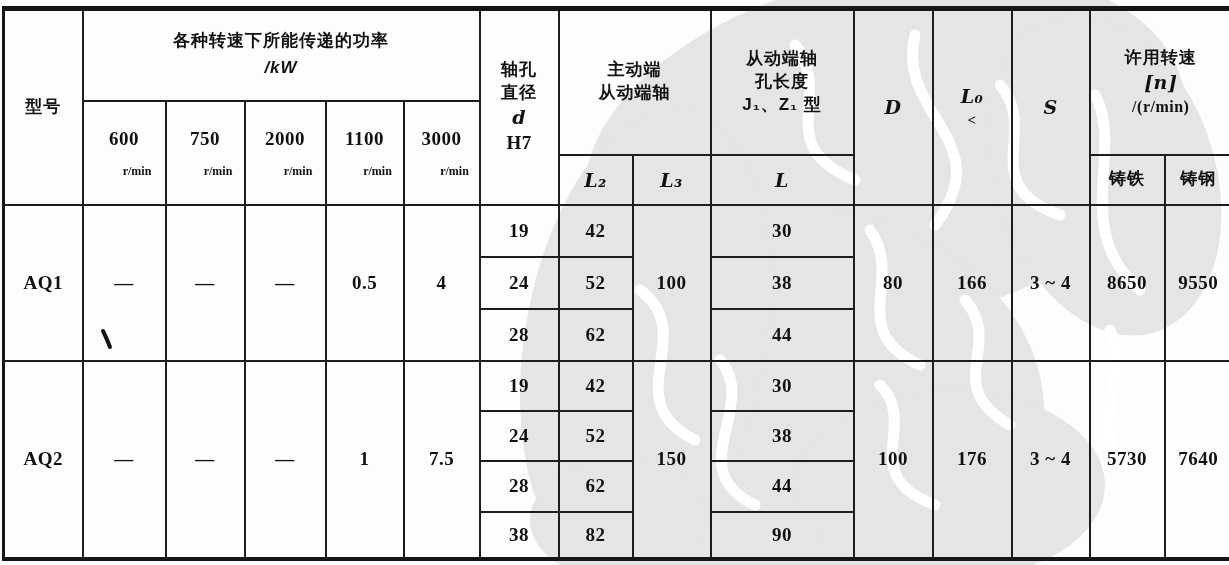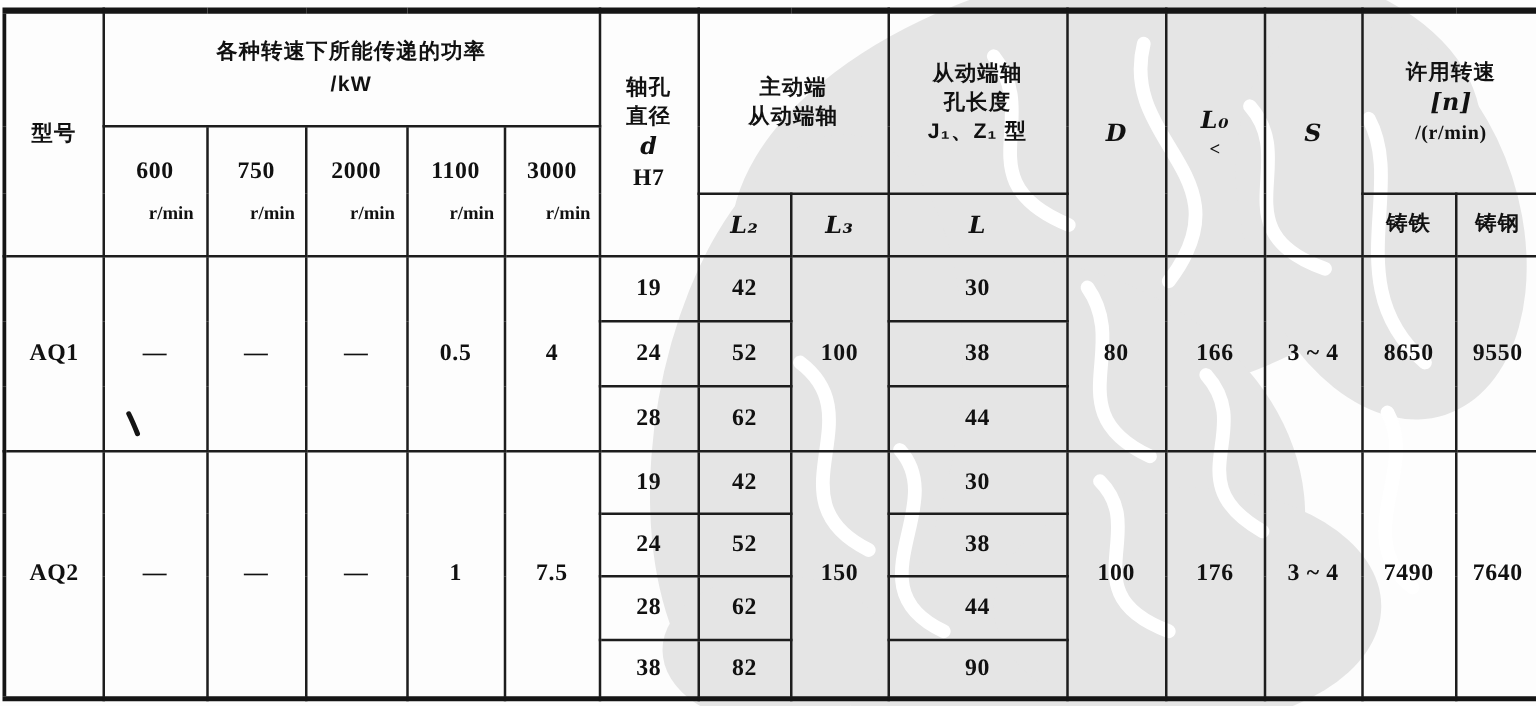--- a/index.html
+++ b/index.html
@@ -47,23 +47,23 @@
     font-size: 19px;
     font-weight: bold;
     letter-spacing: 0.5px;
   }
   .it {
     font-style: italic;
     font-family: "DejaVu Serif", "Liberation Serif", serif;
     font-weight: bold;
   }
   .blk { display: block; line-height: 1.35; }
-  .gap-sm { margin-top: 4px; }
+  .gap-sm { margin-top: 4px; font-style: italic; }
   .gap-md { margin-top: 12px; }
-  .unit { font-size: 15px; letter-spacing: 0px; padding-left: 26px; }
+  .unit { font-size: 12px; letter-spacing: 0px; padding-left: 26px; }
   .small { font-size: 15px; }
   .subline { font-size: 16px; }
 </style>
 </head>
 <body>
 
 <div id="page">
 
   <svg id="watermark" width="1229" height="565" viewBox="0 0 1229 565" xmlns="http://www.w3.org/2000/svg">
     <g fill="#e5e5e5">
@@ -225,21 +225,21 @@
       <td rowspan="4" class="num">—</td>
       <td rowspan="4" class="num">1</td>
       <td rowspan="4" class="num">7.5</td>
       <td class="num">19</td>
       <td class="num">42</td>
       <td rowspan="4" class="num">150</td>
       <td class="num">30</td>
       <td rowspan="4" class="num">100</td>
       <td rowspan="4" class="num">176</td>
       <td rowspan="4" class="num">3 ~ 4</td>
-      <td rowspan="4" class="num">7490</td>
+      <td rowspan="4" class="num">5730</td>
       <td rowspan="4" class="num">7640</td>
     </tr>
     <tr style="height:50px">
       <td class="num">24</td>
       <td class="num">52</td>
       <td class="num">38</td>
     </tr>
     <tr style="height:51px">
       <td class="num">28</td>
       <td class="num">62</td>

